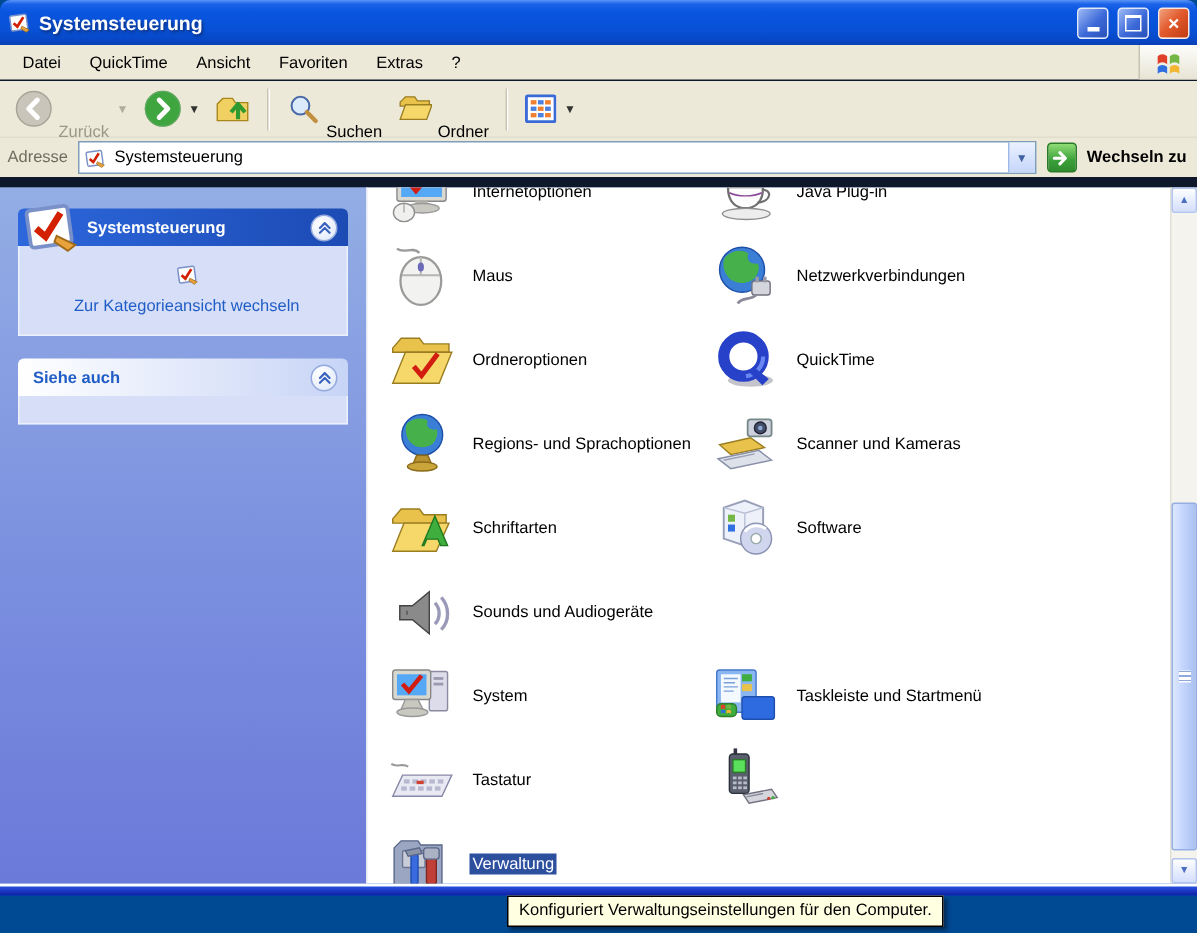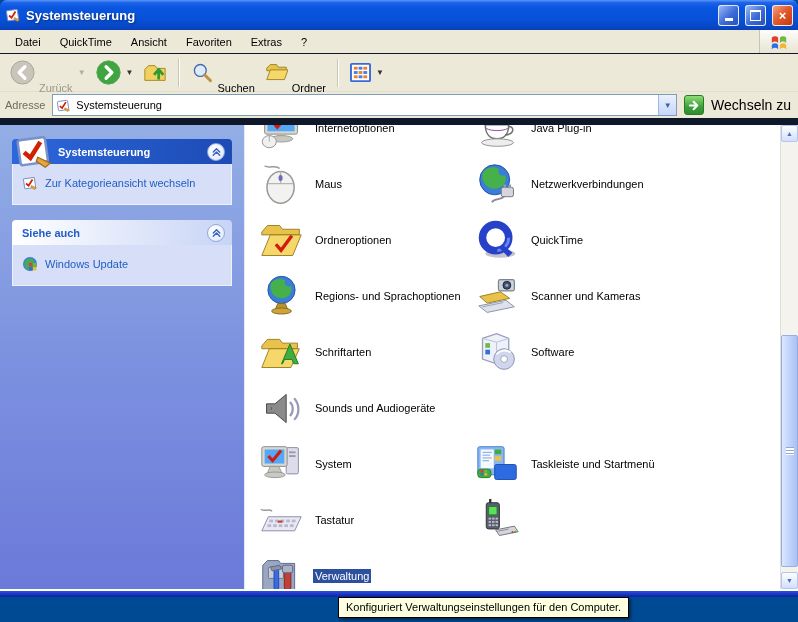--- a/index.html
+++ b/index.html
@@ -36,35 +36,35 @@
   
   .addressbar{height:26px;flex:0 0 26px;background:#ece9d8;display:flex;align-items:center;padding:0 5px;gap:7px;
     border-bottom:7px solid #0f172a;}
   .addr-label{font-size:11px;color:#6e6c60;}
   .addr-input{flex:1;height:22px;box-sizing:border-box;background:#fff;border:1px solid #7f9db9;
     display:flex;align-items:center;padding-left:3px;gap:5px;font-size:11px;color:#000;}
   .addr-drop{margin-left:auto;width:17px;height:20px;background:linear-gradient(180deg,#eaf1fe,#c6d6fb);
     border-left:1px solid #9db8e8;display:flex;align-items:center;justify-content:center;color:#41629e;font-size:8px;cursor:pointer;}
   .go-btn{width:20px;height:20px;border-radius:3px;border:1px solid #2a7a2a;box-sizing:border-box;cursor:pointer;
     background:linear-gradient(180deg,#8fdc74,#3aa13a 60%,#2f8c2f);display:flex;align-items:center;justify-content:center;}
-  .go-label{font-size:14px;color:#000;white-space:nowrap;padding-right:2px;}
+  .go-label{font-size:11px;color:#000;white-space:nowrap;padding-right:2px;font-weight:bold;}
   
   .client{flex:1;display:flex;min-height:0;}
   .sidebar{width:244px;flex:0 0 244px;box-sizing:border-box;padding:14px 12px 0;
     background:linear-gradient(180deg,#93aee5 0%,#7b8fdf 55%,#6b79d9 100%);}
   .panel{position:relative;margin-bottom:15px;font-size:11px;}
   .panel-hdr{height:25px;display:flex;align-items:center;border-radius:4px 4px 0 0;padding:0 7px;font-weight:bold;cursor:pointer;}
   .panel1 .panel-hdr{background:linear-gradient(90deg,#2d67dc,#1c4bb4);color:#fff;padding-left:46px;}
   .panel2 .panel-hdr{background:linear-gradient(90deg,#ffffff,#c7d4f6);color:#215dc6;padding-left:10px;}
   .panel-big-icon{position:absolute;left:2px;top:-8px;width:40px;height:40px;}
   .chev-btn{margin-left:auto;width:18px;height:18px;border-radius:50%;flex:0 0 18px;cursor:pointer;
     background:radial-gradient(circle at 35% 30%,#ffffff,#dce6fa);border:1px solid #93a8dc;box-sizing:border-box;
     display:flex;align-items:center;justify-content:center;}
   .panel-body{background:#d6dff7;border:1px solid rgba(255,255,255,.55);border-top:none;padding:8px 4px 10px 9px;}
-  .p-link{display:flex;align-items:center;gap:7px;color:#215dc6;padding:3px 0;cursor:pointer;}
+  .p-link{display:flex;align-items:center;gap:7px;color:#215dc6;padding:3px 0;cursor:pointer;flex-direction:column;}
   .content{flex:1;background:#fff;position:relative;overflow:hidden;border-left:1px solid #e4e8f2;}
   .cell{position:absolute;height:56px;display:flex;align-items:center;gap:9px;cursor:pointer;}
   .cell .label{font-size:11px;color:#000;white-space:nowrap;padding:1px 2px;}
   .label.selected{background:#2c4f9e;color:#fff;}
   .item-icon{width:45px;height:45px;flex:0 0 45px;}
   
   .scrollbar{width:17px;flex:0 0 17px;background:#f4f3ee;position:relative;border-left:1px solid #e0dfd8;}
   .sb-btn{position:absolute;left:0;width:17px;height:17px;box-sizing:border-box;cursor:pointer;
     background:linear-gradient(180deg,#fdfefe,#d3defc);border:1px solid #b3c4ef;border-radius:2px;
     display:flex;align-items:center;justify-content:center;color:#4d6fc3;font-size:7px;}
@@ -419,26 +419,20 @@
         <div class="panel panel2">
           <div class="panel-hdr">
             <span>Siehe auch</span>
             <span class="chev-btn">
               <svg width="11" height="11" viewBox="0 0 12 12">
                   <use href="#i-chevup"></use>
                 </svg>
             </span>
           </div>
           <div class="panel-body">
-            <div class="p-link">
-              <svg width="16" height="16" viewBox="0 0 16 16">
-                  <use href="#i-winupd"></use>
-                </svg>
-              <span>Windows Update</span>
-            </div>
           </div>
         </div>
 
       </div>
 
       <div class="content">
 
         <div class="cell" style="left:14px;top:-25px">
           <svg class="item-icon" viewBox="0 0 48 48">
               <use href="#i-internet"></use>

